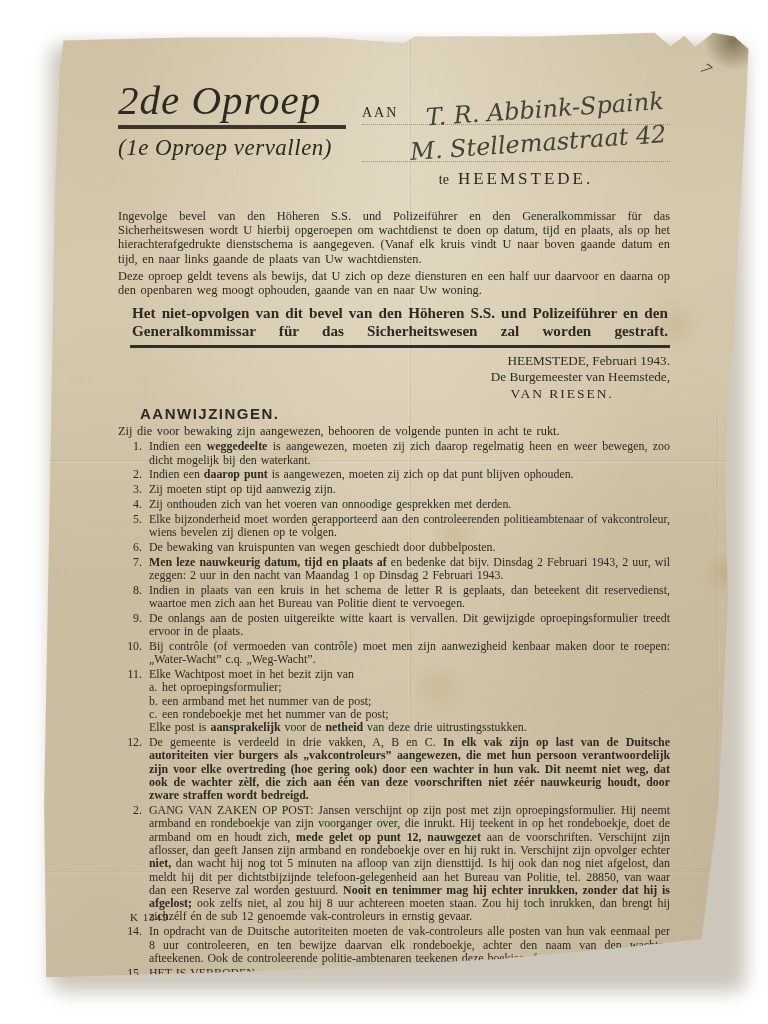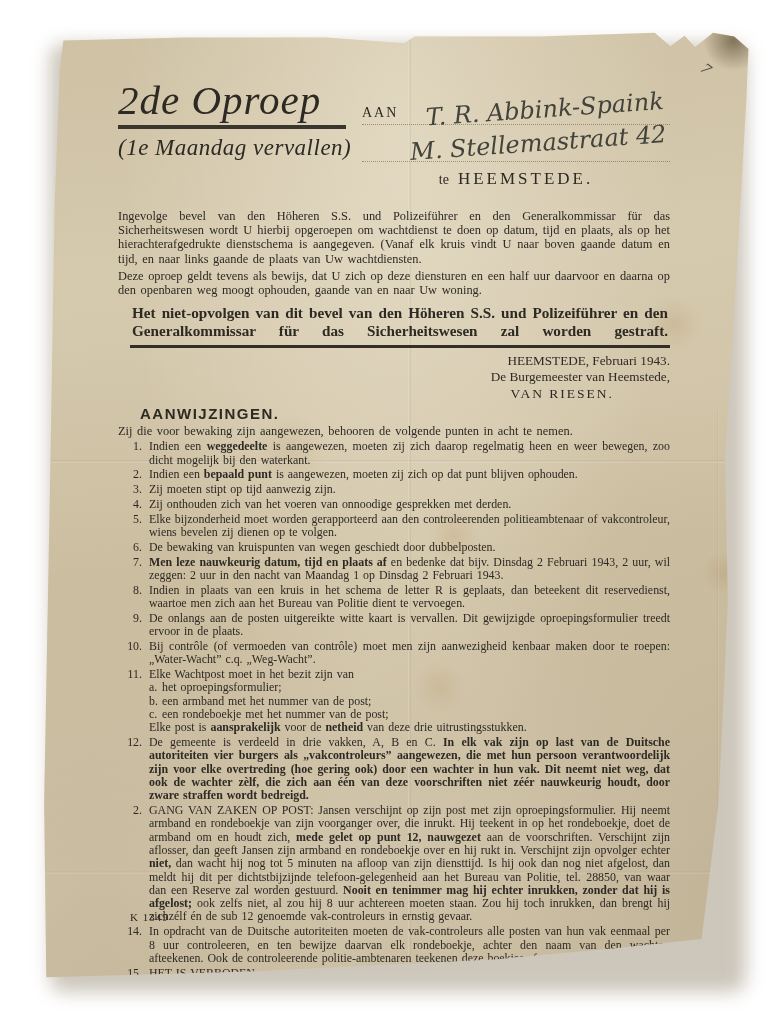--- a/index.html
+++ b/index.html
@@ -82,21 +82,21 @@
     <div class="crease crease-v2"></div>
     <div class="crease crease-h1"></div>
     <div class="crease crease-h2"></div>
     <div class="corner-mark">7</div>
 
     <div class="content">
       <div class="header-row">
         <div class="title-block">
           <div class="doc-title">2de Oproep</div>
           <div class="title-rule"></div>
-          <div class="doc-subtitle">(1e Maandag vervallen)</div>
+          <div class="doc-subtitle">(1e Oproep vervallen)</div>
         </div>
         <div class="addr-block">
           <div class="aan-row">
             <span class="aan-label">AAN</span>
             <span class="hw hw1">T. R. Abbink-Spaink</span>
           </div>
           <div class="hw2-row">
             <span class="hw hw2">M. Stellemastraat 42</span>
           </div>
           <div class="place-row">
@@ -109,29 +109,29 @@
       <p class="body p2">Deze oproep geldt tevens als bewijs, dat U zich op deze diensturen en een half uur daarvoor en daarna op den openbaren weg moogt ophouden, gaande van en naar Uw woning.</p>
       <div class="warning">Het niet-opvolgen van dit bevel van den Höheren S.S. und Polizeiführer en den Generalkommissar für das Sicherheitswesen zal worden gestraft.</div>
 
       <div class="sig">
         <div>HEEMSTEDE, Februari 1943.</div>
         <div>De Burgemeester van Heemstede,</div>
         <div class="sig-name">VAN RIESEN.</div>
       </div>
 
       <div class="aanw-heading">AANWIJZINGEN.</div>
-      <p class="body aanw-intro">Zij die voor bewaking zijn aangewezen, behooren de volgende punten in acht te nemen.</p>
+      <p class="body aanw-intro">Zij die voor bewaking zijn aangewezen, behooren de volgende punten in acht te rukt.</p>
       <div class="list">
           <div class="item">
             <span class="num">1.</span>
             <div class="txt"><span>Indien een </span><b>weggedeelte</b><span> is aangewezen, moeten zij zich daarop regelmatig heen en weer bewegen, zoo dicht mogelijk bij den waterkant.</span></div>
           </div>
           <div class="item">
             <span class="num">2.</span>
-            <div class="txt"><span>Indien een </span><b>bepaald punt</b><span> is aangewezen, moeten zij zich op dat punt blijven ophouden.</span></div>
+            <div class="txt"><span>Indien een </span><b>daarop punt</b><span> is aangewezen, moeten zij zich op dat punt blijven ophouden.</span></div>
           </div>
           <div class="item">
             <span class="num">3.</span>
             <div class="txt"><span>Zij moeten stipt op tijd aanwezig zijn.</span></div>
           </div>
           <div class="item">
             <span class="num">4.</span>
             <div class="txt"><span>Zij onthouden zich van het voeren van onnoodige gesprekken met derden.</span></div>
           </div>
           <div class="item">

